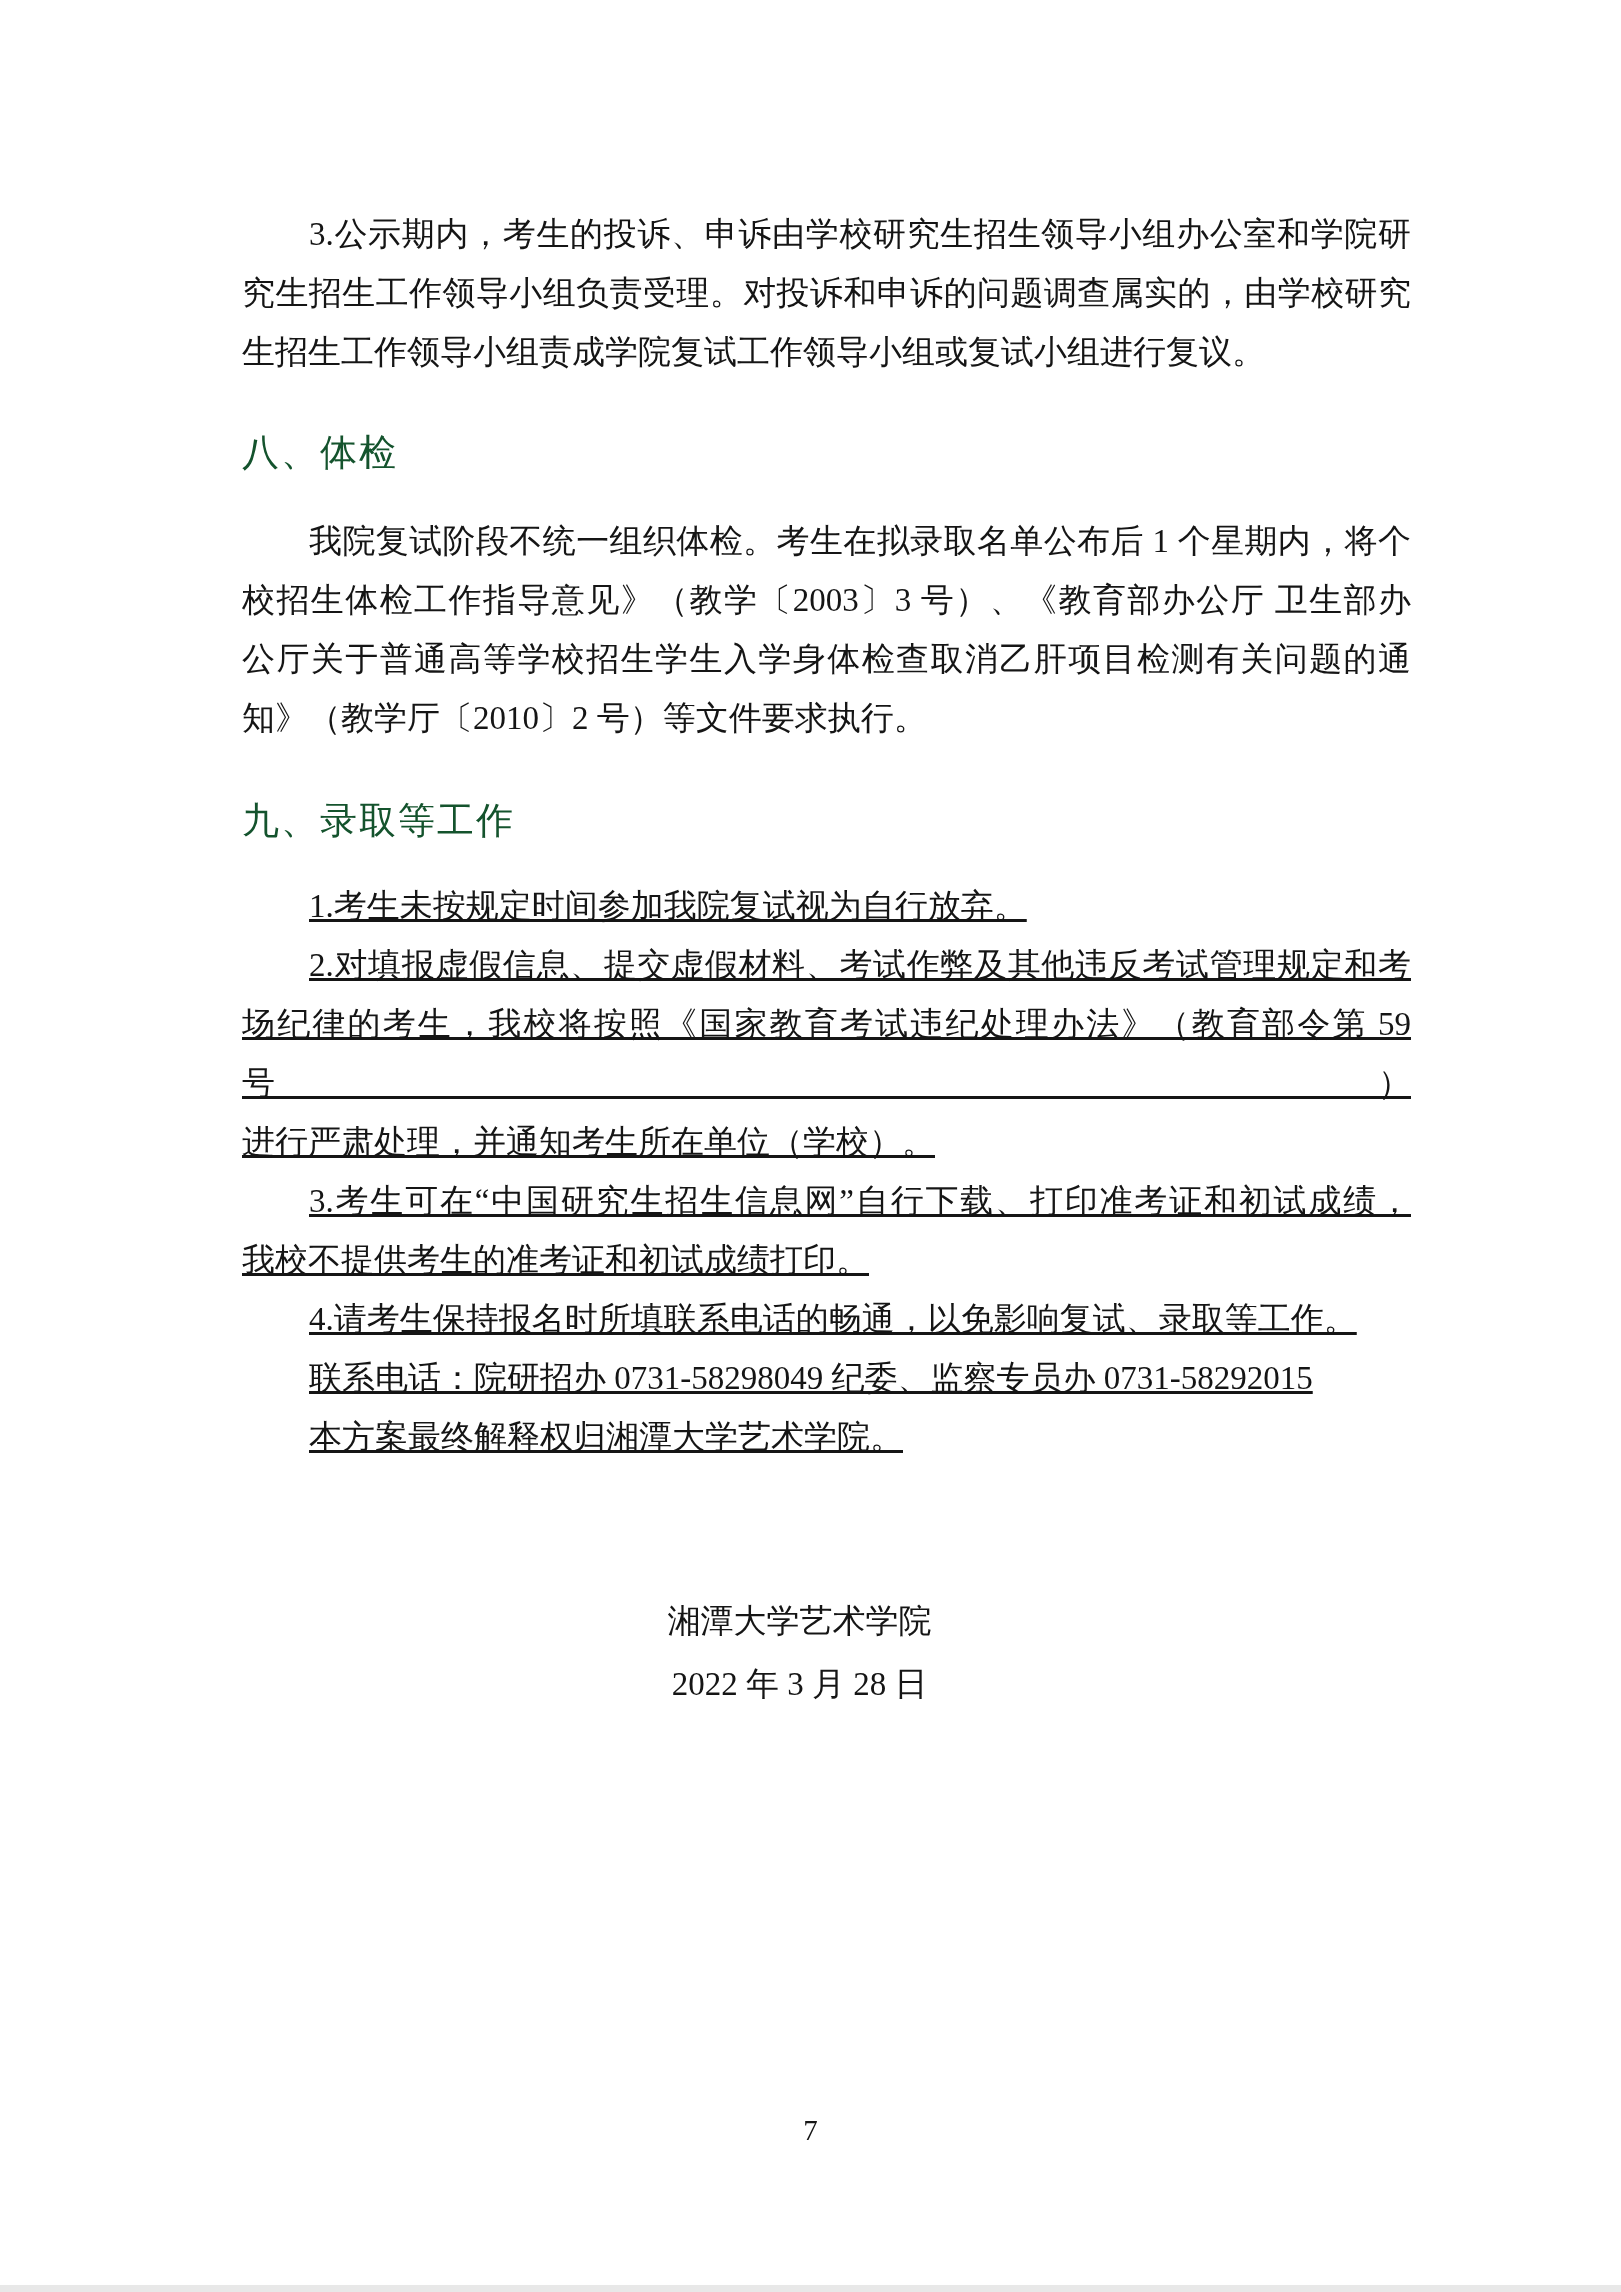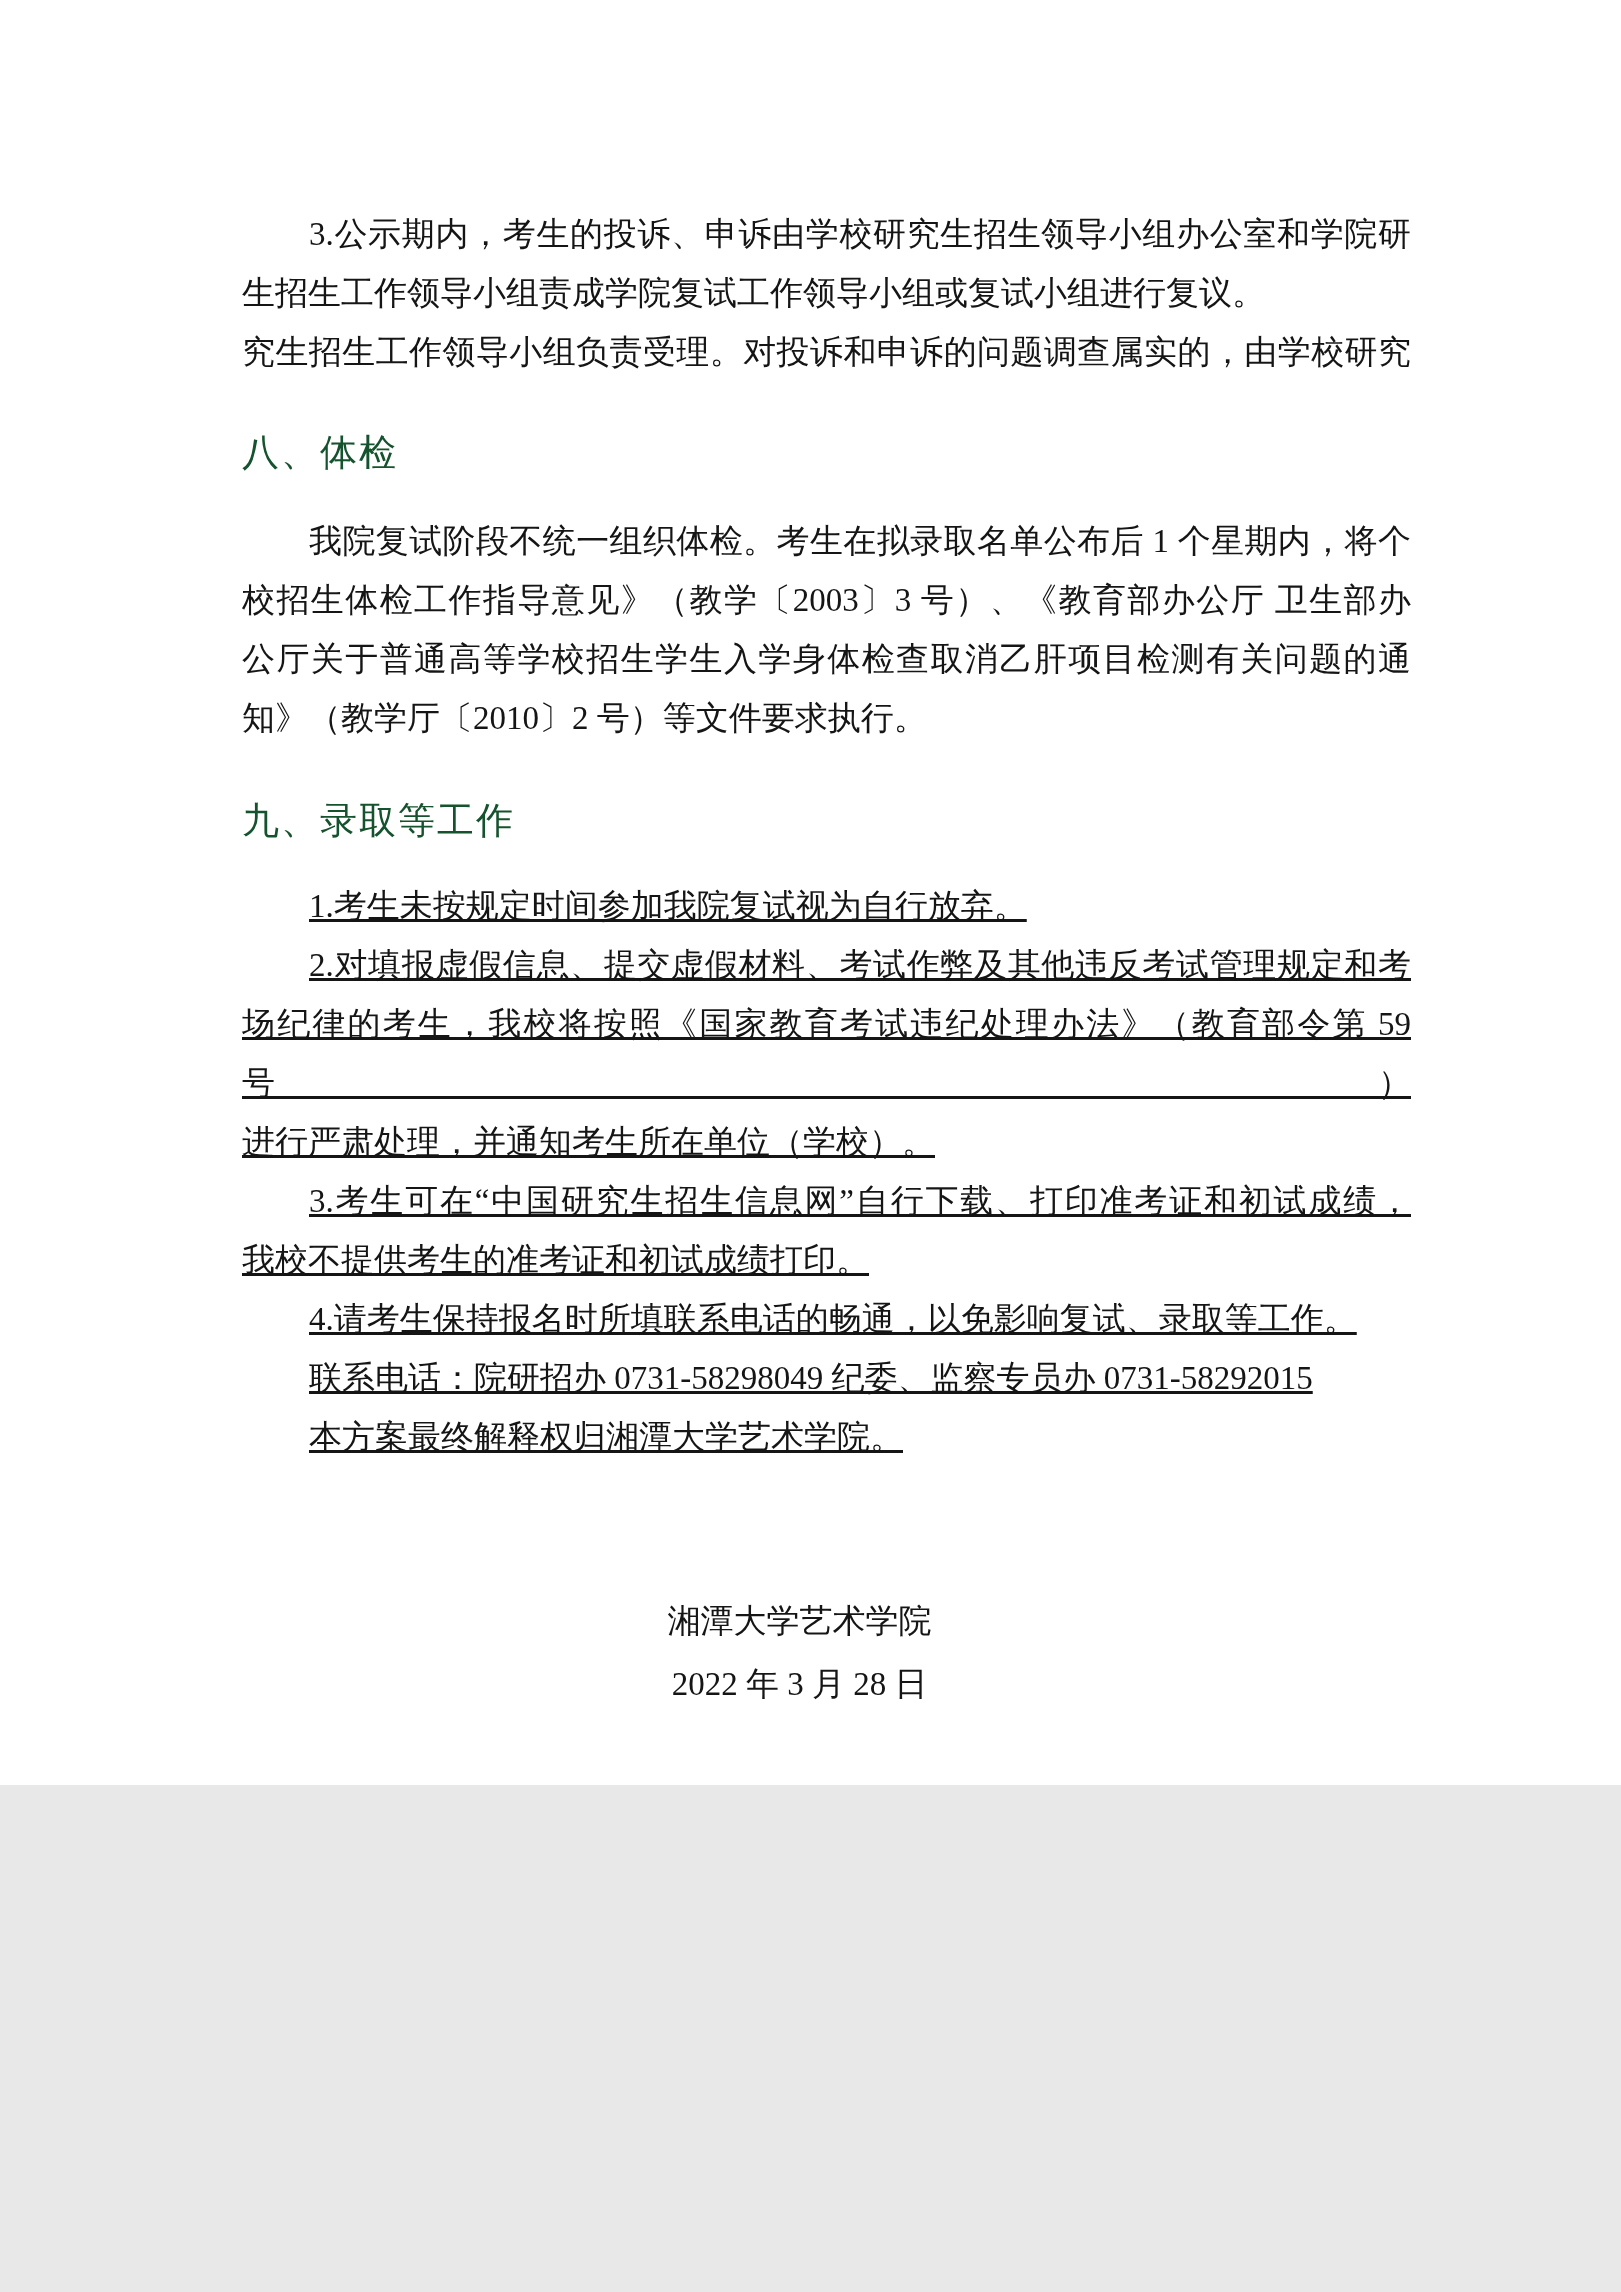--- a/index.html
+++ b/index.html
@@ -3,21 +3,21 @@
 <meta charset="utf-8">
 <style>
   html, body {
     margin: 0;
     padding: 0;
     background: #e8e8e8;
   }
   .page {
     position: relative;
     width: 1621px;
-    height: 1785px;
+    height: 2285px;
     margin: 0 auto;
     background: #ffffff;
     color: #151515;
     font-family: "Liberation Serif", "DejaVu Serif", serif;
     overflow: hidden;
   }
   .content {
     position: absolute;
     left: 242px;
     top: 0;
@@ -71,22 +71,22 @@
   }
 </style>
 </head>
 <body>
 
 <div class="page">
   <div class="content">
 
     <div class="para para-appeal">
       <div class="line fill indent">3.公示期内，考生的投诉、申诉由学校研究生招生领导小组办公室和学院研</div>
+      <div class="line fill">究生招生工作领导小组负责受理。对投诉和申诉的问题调查属实的，由学校研究</div>
       <div class="line">生招生工作领导小组责成学院复试工作领导小组或复试小组进行复议。</div>
-      <div class="line fill">究生招生工作领导小组负责受理。对投诉和申诉的问题调查属实的，由学校研究</div>
     </div>
 
     <div class="heading h-sec8">八、体检</div>
 
     <div class="para para-sec8">
       <div class="line fill indent">我院复试阶段不统一组织体检。考生在拟录取名单公布后 1 个星期内，将个</div>
       <div class="line fill">校招生体检工作指导意见》（教学〔2003〕3 号）、《教育部办公厅 卫生部办</div>
       <div class="line fill">公厅关于普通高等学校招生学生入学身体检查取消乙肝项目检测有关问题的通</div>
       <div class="line">知》（教学厅〔2010〕2 号）等文件要求执行。</div>
     </div>

